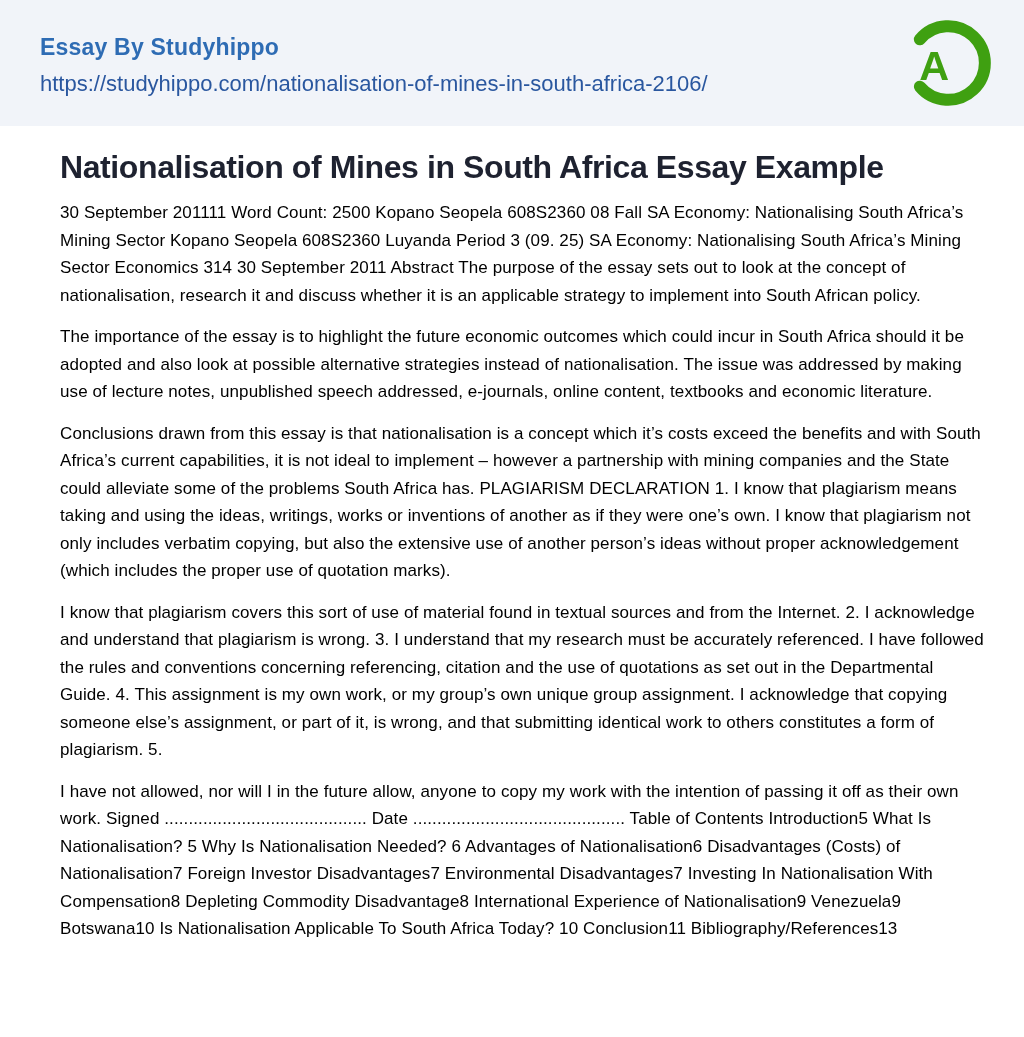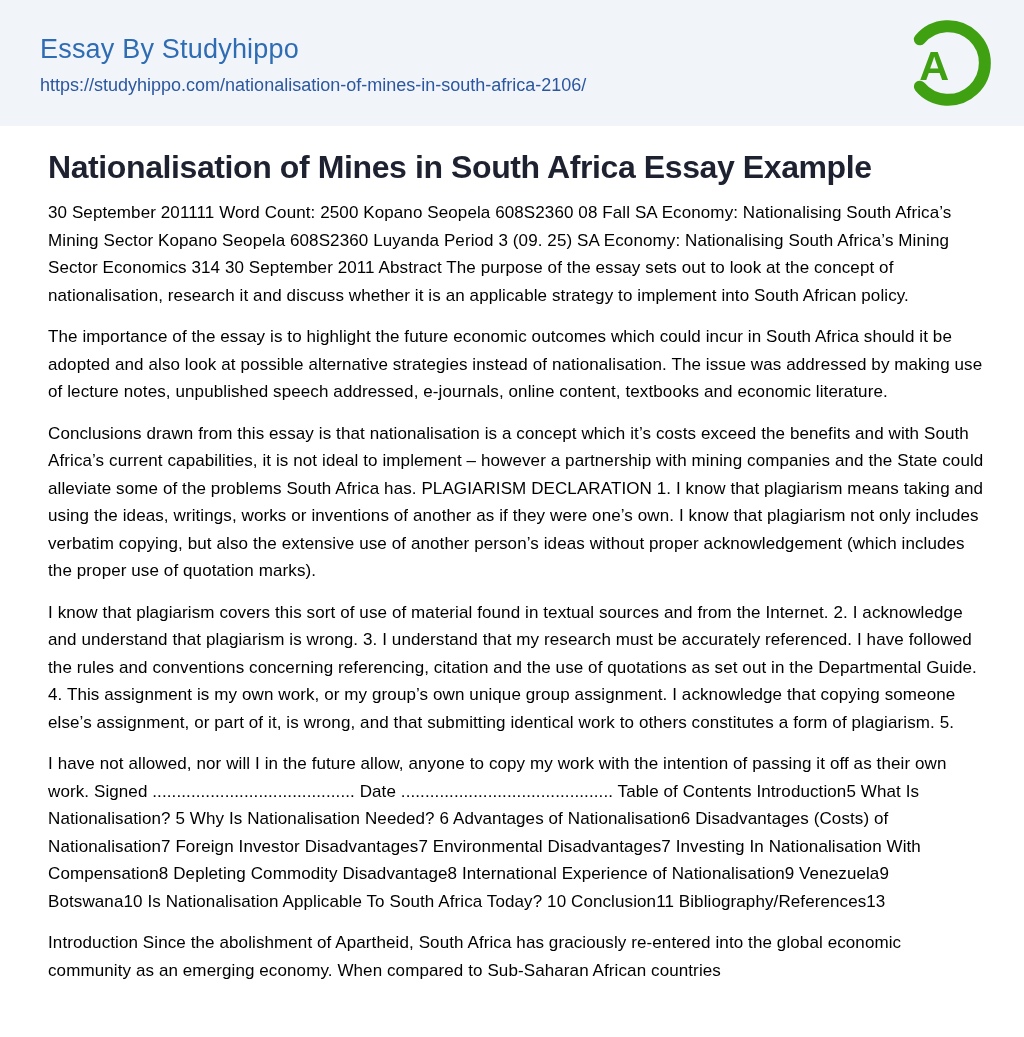--- a/index.html
+++ b/index.html
@@ -15,43 +15,43 @@
     width: 100%;
     height: 126px;
     background: #f1f4f9;
     display: flex;
     align-items: center;
     justify-content: space-between;
     padding: 0 30px 0 40px;
   }
   .header-text { display: flex; flex-direction: column; gap: 10px; padding-top: 4px; }
   .site-title {
-    font-size: 27px;
-    font-weight: 400;
+    font-size: 23px;
+    font-weight: 700;
     letter-spacing: 0.2px;
     color: #2e6cb4;
   }
   .page-url {
-    font-size: 18px;
+    font-size: 22px;
     font-weight: 400;
     color: #2a579f;
     text-decoration: none;
   }
   .logo-wrap {
     width: 92px;
     height: 92px;
     flex: 0 0 auto;
     display: flex;
     align-items: center;
     justify-content: center;
   }
 
   
   .article {
-    padding: 22px 40px 0 48px;
+    padding: 22px 40px 0 60px;
   }
   .essay-title {
     font-size: 32px;
     line-height: 38px;
     font-weight: 700;
     letter-spacing: -0.4px;
     color: #1e2230;
     max-width: 880px;
     margin-bottom: 13px;
   }
@@ -82,15 +82,14 @@
 
 <div class="article">
   <h1 class="essay-title">Nationalisation of Mines in South Africa Essay Example</h1>
 
   <div class="essay-body">
     <p>30 September 201111 Word Count: 2500 Kopano Seopela 608S2360 08 Fall SA Economy: Nationalising South Africa’s Mining Sector Kopano Seopela 608S2360 Luyanda Period 3 (09. 25) SA Economy: Nationalising South Africa’s Mining Sector Economics 314 30 September 2011 Abstract The purpose of the essay sets out to look at the concept of nationalisation, research it and discuss whether it is an applicable strategy to implement into South African policy.</p>
     <p>The importance of the essay is to highlight the future economic outcomes which could incur in South Africa should it be adopted and also look at possible alternative strategies instead of nationalisation. The issue was addressed by making use of lecture notes, unpublished speech addressed, e-journals, online content, textbooks and economic literature.</p>
     <p>Conclusions drawn from this essay is that nationalisation is a concept which it’s costs exceed the benefits and with South Africa’s current capabilities, it is not ideal to implement – however a partnership with mining companies and the State could alleviate some of the problems South Africa has. PLAGIARISM DECLARATION 1. I know that plagiarism means taking and using the ideas, writings, works or inventions of another as if they were one’s own. I know that plagiarism not only includes verbatim copying, but also the extensive use of another person’s ideas without proper acknowledgement (which includes the proper use of quotation marks).</p>
     <p>I know that plagiarism covers this sort of use of material found in textual sources and from the Internet. 2. I acknowledge and understand that plagiarism is wrong. 3. I understand that my research must be accurately referenced. I have followed the rules and conventions concerning referencing, citation and the use of quotations as set out in the Departmental Guide. 4. This assignment is my own work, or my group’s own unique group assignment. I acknowledge that copying someone else’s assignment, or part of it, is wrong, and that submitting identical work to others constitutes a form of plagiarism. 5.</p>
     <p>I have not allowed, nor will I in the future allow, anyone to copy my work with the intention of passing it off as their own work. Signed .......................................... Date ............................................ Table of Contents Introduction5 What Is Nationalisation? 5 Why Is Nationalisation Needed? 6 Advantages of Nationalisation6 Disadvantages (Costs) of Nationalisation7 Foreign Investor Disadvantages7 Environmental Disadvantages7 Investing In Nationalisation With Compensation8 Depleting Commodity Disadvantage8 International Experience of Nationalisation9 Venezuela9 Botswana10 Is Nationalisation Applicable To South Africa Today? 10 Conclusion11 Bibliography/References13</p>
-    <p>Introduction Since the abolishment of Apartheid, South Africa has graciously re-entered into the global economic community as an emerging economy. When compared to Sub-Saharan African countries</p>
   </div>
 </div>
 
 </body></html>

